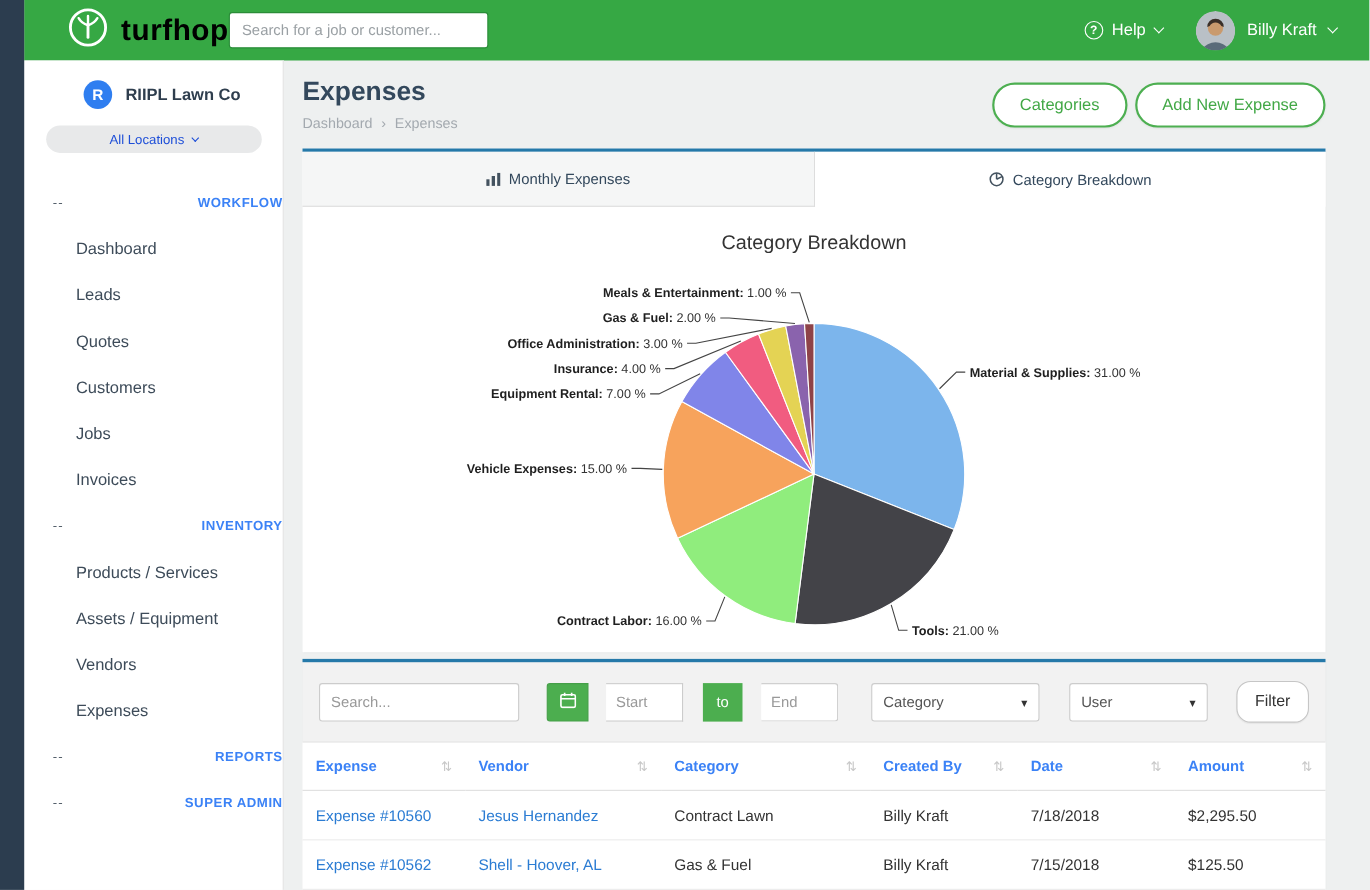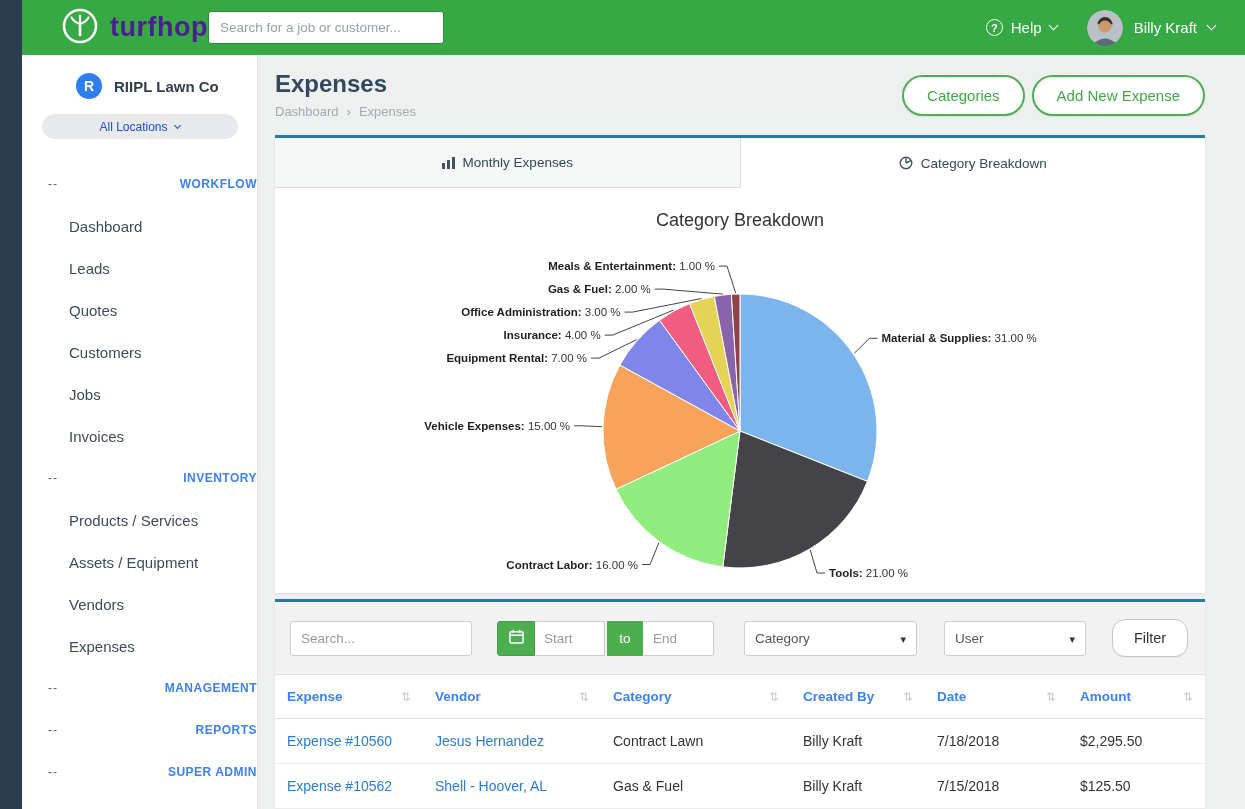--- a/index.html
+++ b/index.html
@@ -5,21 +5,21 @@
   *{margin:0;padding:0;box-sizing:border-box;}
   html,body{width:1245px;height:809px;}
   body{font-family:"Liberation Sans","DejaVu Sans",sans-serif;background:#eef0f0;overflow:hidden;position:relative;}
 
   .left-strip{position:absolute;left:0;top:0;width:22px;height:809px;background:#2c3d4f;}
   .app{margin-left:22px;height:809px;display:flex;flex-direction:column;}
 
   
   .topbar{height:55px;background:#36a844;display:flex;align-items:center;padding:0 30px 0 38px;flex-shrink:0;}
   .brand{display:flex;align-items:center;gap:10px;cursor:pointer;}
-  .brand-text{color:#4c1d95;font-size:27px;font-weight:bold;letter-spacing:.5px;}
+  .brand-text{color:#000000;font-size:27px;font-weight:bold;letter-spacing:.5px;}
   .top-search{width:236px;height:33px;border:1px solid #2a8c38;border-radius:3px;padding:0 11px;font-size:13.5px;color:#333;outline:none;}
   .top-search::placeholder{color:#9aa0a4;}
   .top-right{margin-left:auto;display:flex;align-items:center;gap:30px;color:#fff;}
   .help{display:flex;align-items:center;gap:8px;font-size:15px;cursor:pointer;}
   .help-q{width:17px;height:17px;border:1.4px solid #fff;border-radius:50%;display:flex;align-items:center;justify-content:center;font-size:11px;font-weight:bold;}
   .help-q::before{content:"?";}
   .user{display:flex;align-items:center;gap:11px;font-size:15px;cursor:pointer;}
   .avatar{width:36px;height:36px;border-radius:50%;overflow:hidden;display:block;flex-shrink:0;}
   .chev{display:inline-block;width:7px;height:7px;border-right:1.6px solid currentColor;border-bottom:1.6px solid currentColor;transform:rotate(45deg);margin-top:-4px;}
   .chev.sm{width:5px;height:5px;margin-top:-2px;}
@@ -56,21 +56,21 @@
   .chart-area{height:405px;}
   #pie-svg{width:100%;height:100%;display:block;}
   .pie-title{font-size:18px;fill:#333;}
   .pie-label{font-size:11.5px;fill:#333;}
   .pl-name{font-weight:bold;fill:#1f1f1f;}
 
   .filter-card{margin-top:6px;border-top:3px solid #2579a9;background:#f2f2f2;box-shadow:0 1px 2px rgba(0,0,0,.06);}
   .filter-row{display:flex;align-items:center;padding:17px 15px;}
   .f-search{width:182px;height:35px;border:1px solid #ccc;border-radius:3px;padding:0 10px;font-size:13.5px;color:#333;outline:none;}
   .f-search::placeholder,.date-in::placeholder{color:#999;}
-  .date-group{margin-left:25px;display:flex;align-items:center;}
+  .date-group{margin-left:25px;display:flex;align-items:center;gap:16px;}
   .cal-btn{width:38px;height:35px;background:#4cae4f;border:1px solid #459f48;border-radius:3px 0 0 3px;display:flex;align-items:center;justify-content:center;cursor:pointer;}
   .date-in{width:70px;height:35px;border:1px solid #ccc;border-left:none;padding:0 9px;font-size:13.5px;color:#333;outline:none;}
   .date-in.end{border-left:none;border-radius:0 3px 3px 0;margin-left:1px;}
   .to-box{width:36px;height:35px;background:#4cae4f;color:#fff;display:flex;align-items:center;justify-content:center;font-size:13.5px;margin-left:2px;}
   .select{height:35px;background:#fff;border:1px solid #ccc;border-radius:3px;display:flex;align-items:center;justify-content:space-between;padding:0 10px;font-size:13.5px;color:#555;cursor:pointer;}
   .select.category{margin-left:30px;width:173px;}
   .select.user{margin-left:27px;width:142px;}
   .sel-caret::before{content:"\25BE";font-size:11px;color:#333;}
   .filter-btn{margin-left:26px;width:76px;height:38px;background:#fff;border:1px solid #c6c6c6;border-radius:13px;font-size:14.5px;color:#333;cursor:pointer;box-shadow:0 1px 1px rgba(0,0,0,.05);}
 
@@ -147,24 +147,20 @@
         <div class="sec">
             <span class="dash"></span>
             <span>INVENTORY</span>
           </div>
         <a class="item">Products / Services</a>
         <a class="item">Assets / Equipment</a>
         <a class="item">Vendors</a>
         <a class="item">Expenses</a>
         <div class="sec">
             <span class="dash"></span>
-            <span>MANAGEMENT</span>
-          </div>
-        <div class="sec">
-            <span class="dash"></span>
             <span>REPORTS</span>
           </div>
         <div class="sec">
             <span class="dash"></span>
             <span>SUPER ADMIN</span>
           </div>
       </nav>
     </aside>
 
     <main>

